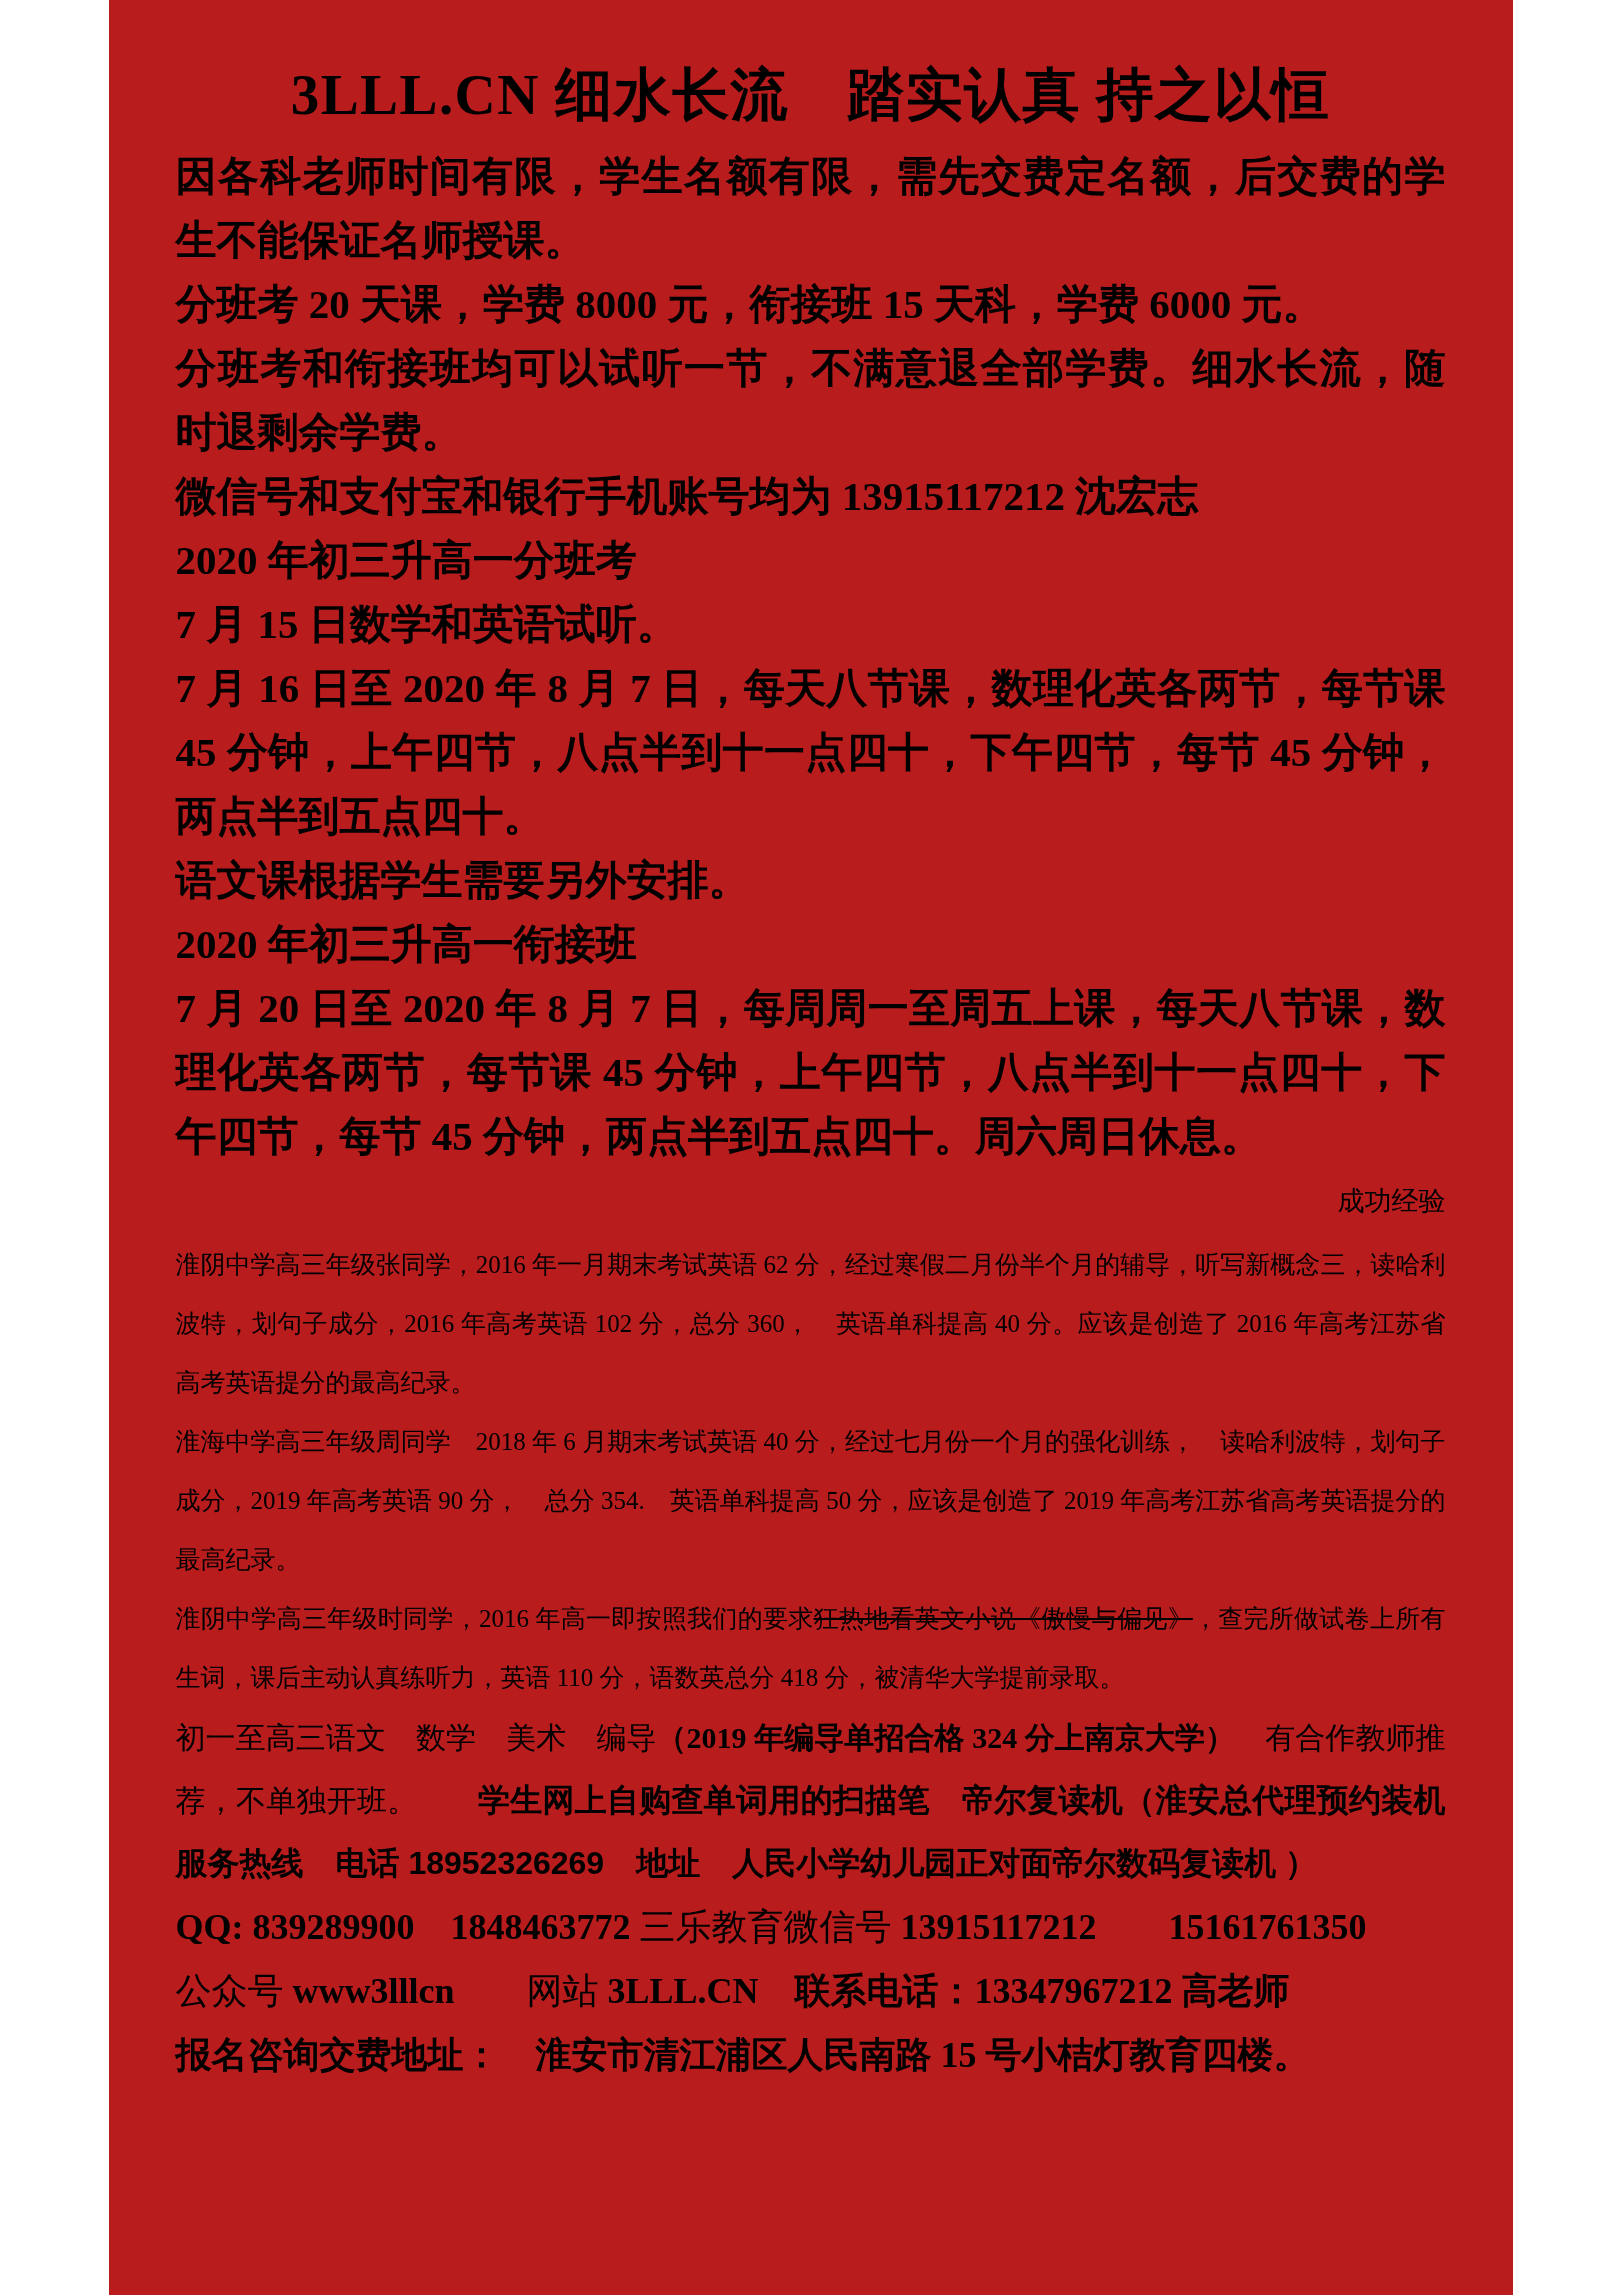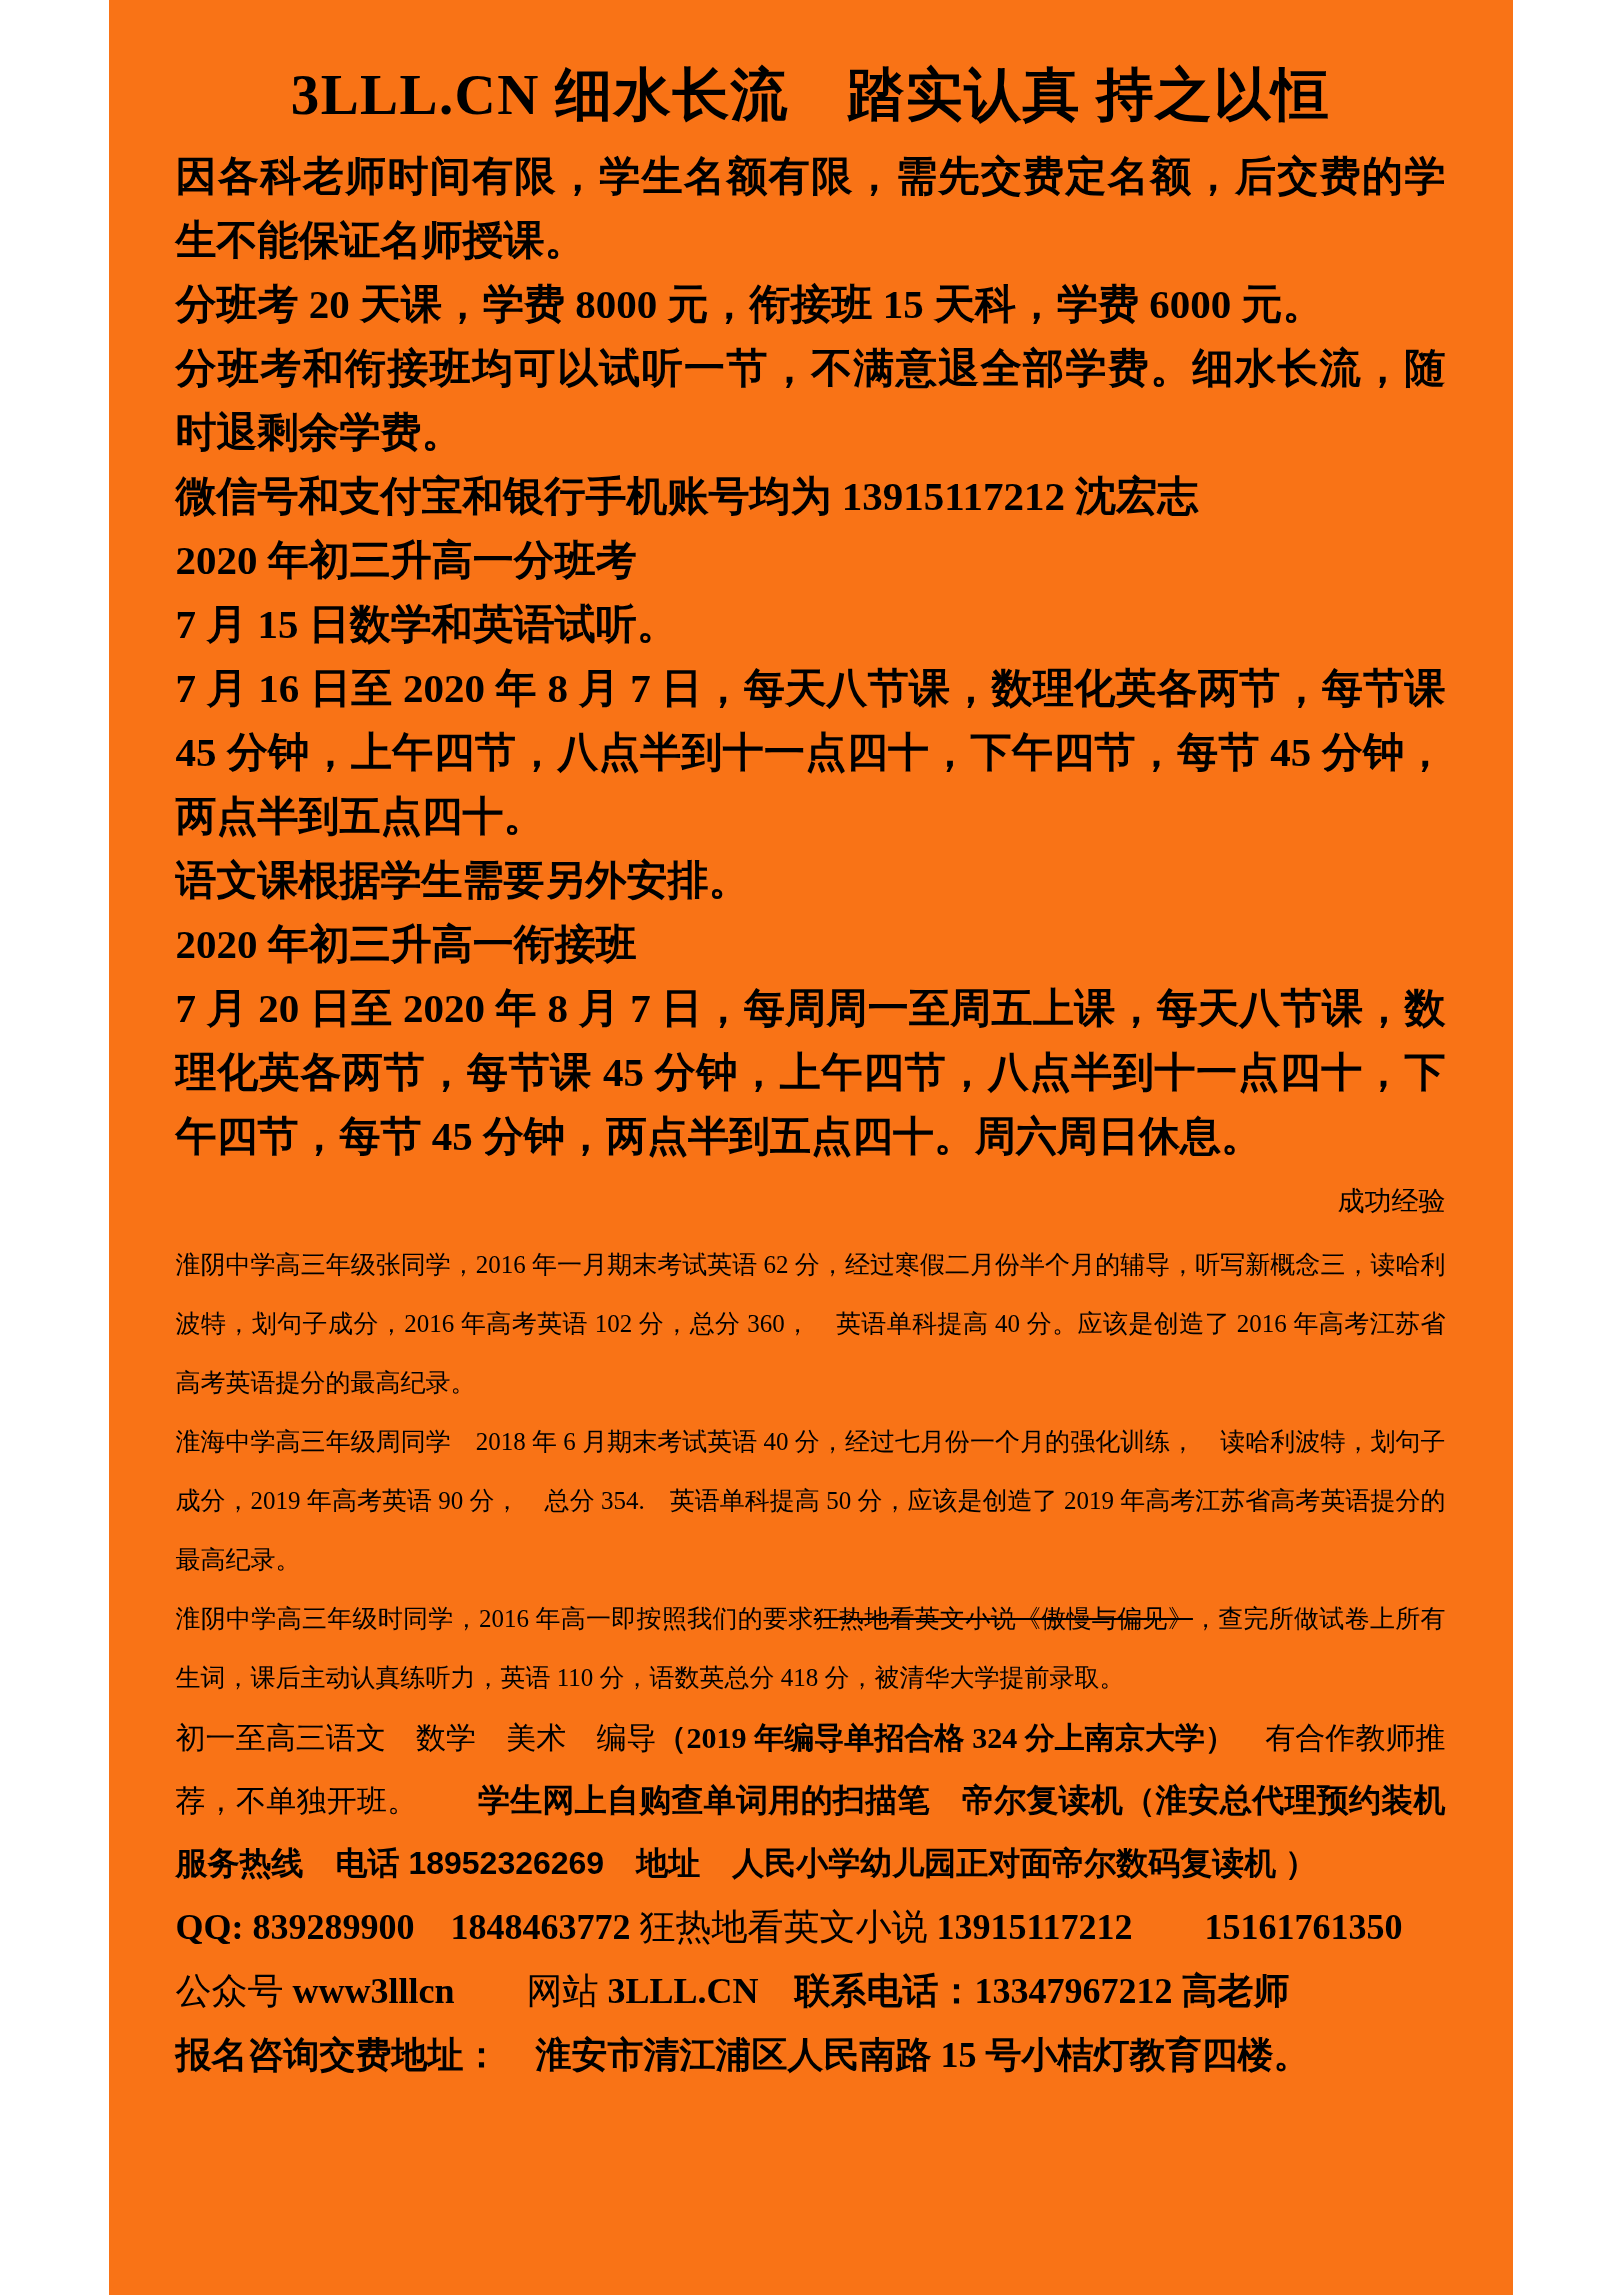--- a/index.html
+++ b/index.html
@@ -2,21 +2,21 @@
 <html style="font-size:11.6px"><head>
 <meta charset="utf-8">
 <style>
   html, body { margin: 0; padding: 0; background: #ffffff; }
   .page {
     width: 1404px;
     min-height: 2295px;
     box-sizing: border-box;
     margin: 0 auto;
     padding: 58px 67px 43px 67px;
-    background: #f97316;
+    background: #b91c1c;
     color: #000000;
     font-family: "Liberation Serif", "DejaVu Serif", serif;
   }
   .title {
     text-align: center;
     font-size: 57px;
     font-weight: bold;
     line-height: 1.3;
     margin: 0 0 11.6px 0;
     letter-spacing: 1.4px;
@@ -92,20 +92,20 @@
   <p class="body-p">7 月 20 日至 2020 年 8 月 7 日，每周周一至周五上课，每天八节课，数理化英各两节，每节课 45 分钟，上午四节，八点半到十一点四十，下午四节，每节 45 分钟，两点半到五点四十。周六周日休息。</p>
 
   <p class="success-head">成功经验</p>
 
   <p class="small-p">淮阴中学高三年级张同学，2016 年一月期末考试英语 62 分，经过寒假二月份半个月的辅导，听写新概念三，读哈利波特，划句子成分，2016 年高考英语 102 分，总分 360，　英语单科提高 40 分。应该是创造了 2016 年高考江苏省高考英语提分的最高纪录。</p>
   <p class="small-p">淮海中学高三年级周同学　2018 年 6 月期末考试英语 40 分，经过七月份一个月的强化训练，　读哈利波特，划句子成分，2019 年高考英语 90 分，　总分 354.　英语单科提高 50 分，应该是创造了 2019 年高考江苏省高考英语提分的最高纪录。</p>
   <p class="small-p"><span>淮阴中学高三年级时同学，2016 年高一即按照我们的要求</span><span class="strike">狂热地看英文小说《傲慢与偏见》</span><span>，查完所做试卷上所有生词，课后主动认真练听力，英语 110 分，语数英总分 418 分，被清华大学提前录取。</span></p>
 
   <p class="offer-p"><span>初一至高三语文　数学　美术　编导</span><span class="bold">（2019 年编导单招合格 324 分上南京大学）</span><span>　有合作教师推荐，不单独开班。　　</span><span class="heiti">学生网上自购查单词用的扫描笔　帝尔复读机（淮安总代理预约装机服务热线　电话 18952326269　地址　人民小学幼儿园正对面帝尔数码复读机 ）</span></p>
 
-  <p class="contact-p"><span>QQ: 839289900　1848463772</span><span class="regular"> 狂热地看英文小说 </span><span>13915117212　　15161761350</span></p>
+  <p class="contact-p"><span>QQ: 839289900　1848463772</span><span class="regular"> 三乐教育微信号 </span><span>13915117212　　15161761350</span></p>
 
   <p class="contact-p"><span class="regular">公众号 </span><span>www3lllcn</span><span class="regular">　　网站 </span><span>3LLL.CN</span><span>　联系电话：13347967212 高老师</span></p>
 
   <p class="contact-p"><span>报名咨询交费地址：　</span><span>淮安市清江浦区人民南路 15 号小桔灯教育四楼。</span></p>
 
 </div>
 
 
 </body></html>

